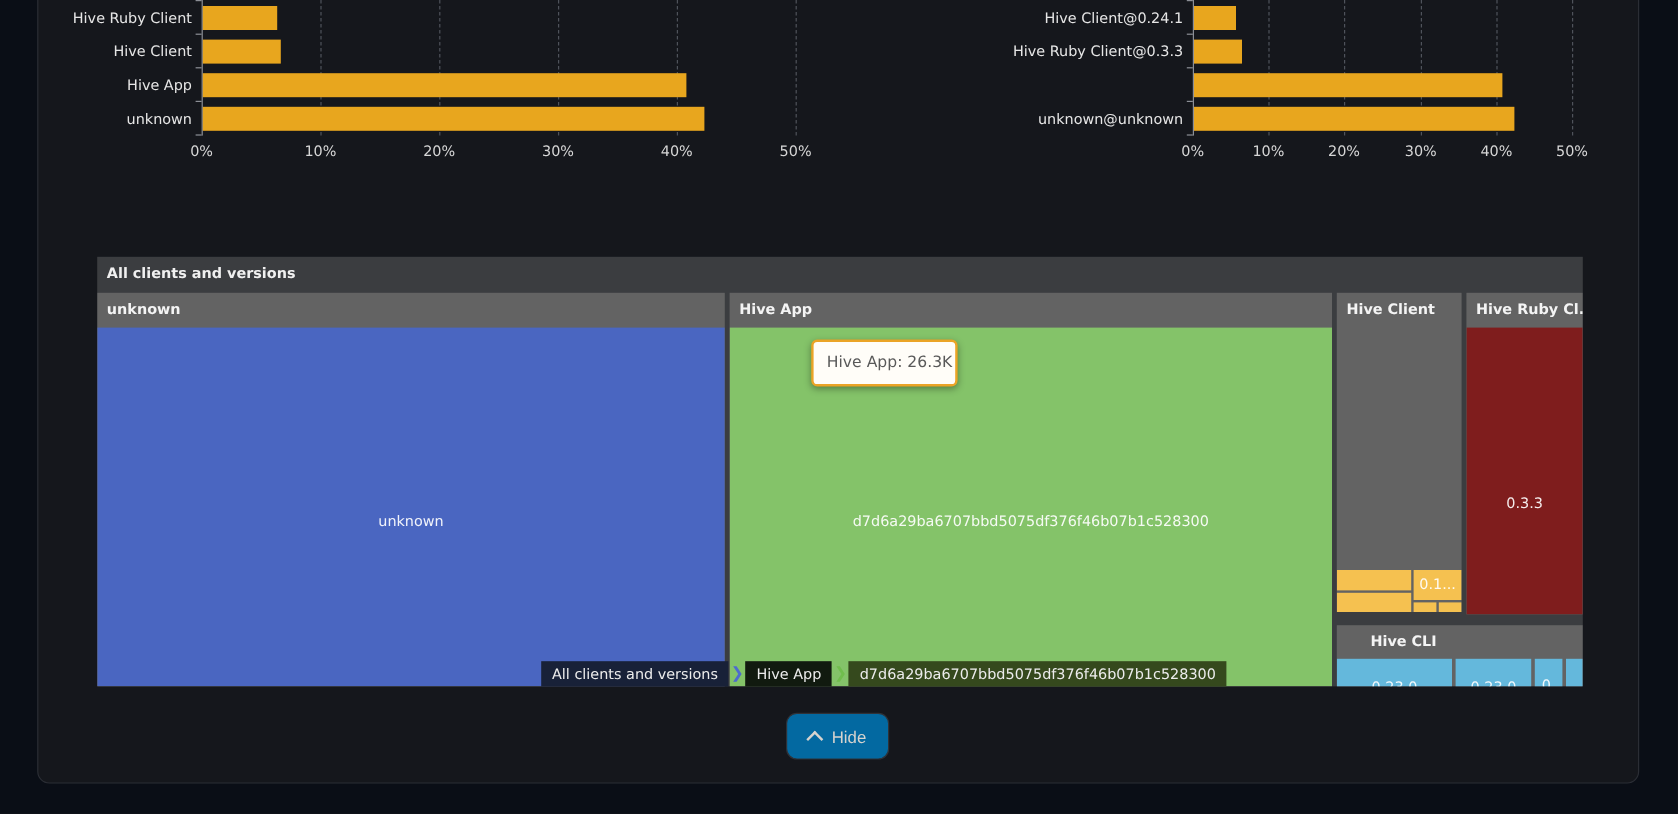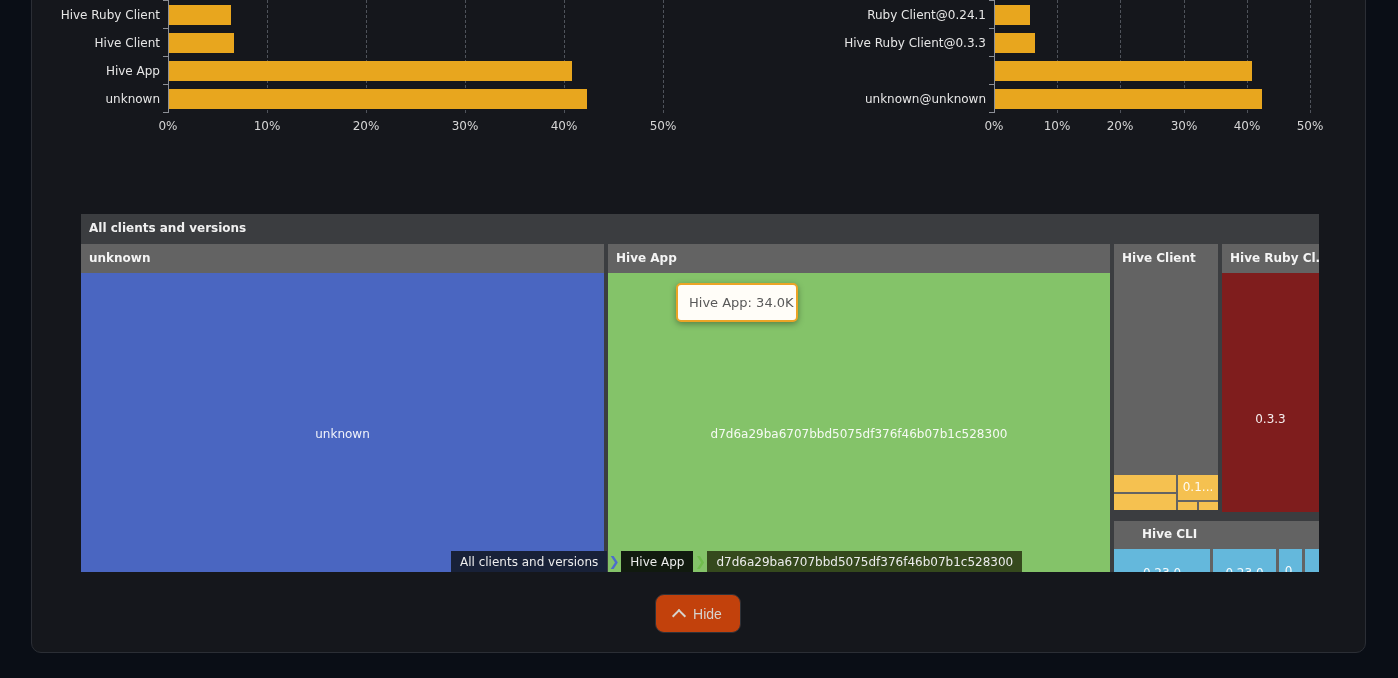--- a/index.html
+++ b/index.html
@@ -60,21 +60,21 @@
     display:flex;align-items:stretch;font-size:12px;color:#ececec;
   }
   .bc-item{line-height:22px;padding:0 9px;white-space:nowrap;cursor:pointer;}
   .bc-sep{
     width:14px;text-align:center;line-height:22px;
     font-size:13px;font-weight:bold;
   }
   
   .hide-btn{
     position:absolute;left:655px;top:594px;width:86px;height:39px;
-    background:#c2410c;border:1px solid #2f3238;border-radius:9px;
+    background:#0369a1;border:1px solid #2f3238;border-radius:9px;
     box-sizing:border-box;display:flex;align-items:center;justify-content:center;
     gap:9px;color:#d6d3ce;font-size:14px;cursor:pointer;
     font-family:"Liberation Sans",sans-serif;
   }
   .chev-up{
     width:8px;height:8px;border-left:2px solid #d6d3ce;border-top:2px solid #d6d3ce;
     transform:rotate(45deg);margin-top:4px;
   }
 </style>
 </head>
@@ -111,21 +111,21 @@
     <span style="left:243px">10%</span>
     <span style="left:342px">20%</span>
     <span style="left:441px">30%</span>
     <span style="left:540px">40%</span>
     <span style="left:639px">50%</span>
   </div>
 </div>
 
 <div>
   <div class="cat-col" style="left:700px;width:286px;">
-    <span style="top:5px">Ruby Client@0.24.1</span>
+    <span style="top:5px">Hive Client@0.24.1</span>
     <span style="top:33px">Hive Ruby Client@0.3.3</span>
     <span style="top:89px">unknown@unknown</span>
   </div>
   <div class="plot" id="plot-right" style="left:994px;width:316px;">
       <div class="grid axis" style="left: 0px;"></div>
       <div class="grid dashed" style="left: 63px;"></div>
       <div class="grid dashed" style="left: 126px;"></div>
       <div class="grid dashed" style="left: 190px;"></div>
       <div class="grid dashed" style="left: 253px;"></div>
       <div class="grid dashed" style="left: 316px;"></div>
@@ -192,21 +192,21 @@
     <div class="tm-cell" style="left: 99px; top: 28px; width: 63px; height: 40px; background: rgb(100, 184, 220);">
       <span class="cl" style="top:17px">0.23.0</span>
     </div>
     <div class="tm-cell" style="left: 165px; top: 28px; width: 23px; height: 40px; background: rgb(100, 184, 220);">
       <span class="cl" style="top:15px">0.</span>
     </div>
     <div class="tm-cell" style="left: 191px; top: 28px; width: 14px; height: 40px; background: rgb(100, 184, 220);"></div>
   </div>
 
   <div class="tooltip">
-    <span>Hive App: 34.0K</span>
+    <span>Hive App: 26.3K</span>
   </div>
 
   <div class="breadcrumb">
     <div class="bc-item" style="background: rgb(24, 33, 56);">All clients and versions</div>
     <div class="bc-sep" style="color: rgb(77, 108, 206);">❯</div>
     <div class="bc-item" style="background: rgb(17, 26, 15);">Hive App</div>
     <div class="bc-sep" style="color: rgb(112, 189, 77);">❯</div>
     <div class="bc-item" style="background: rgb(53, 73, 29);">d7d6a29ba6707bbd5075df376f46b07b1c528300</div>
   </div>
 </div>

